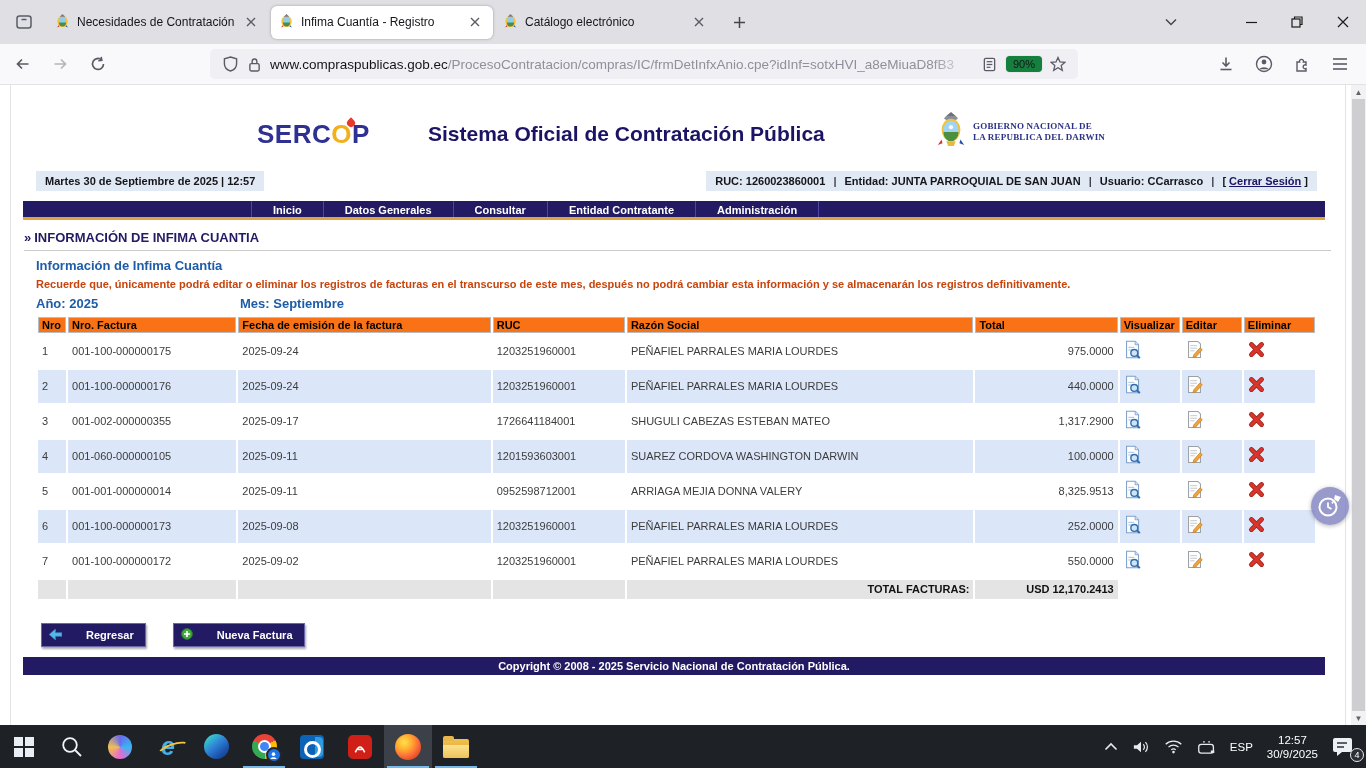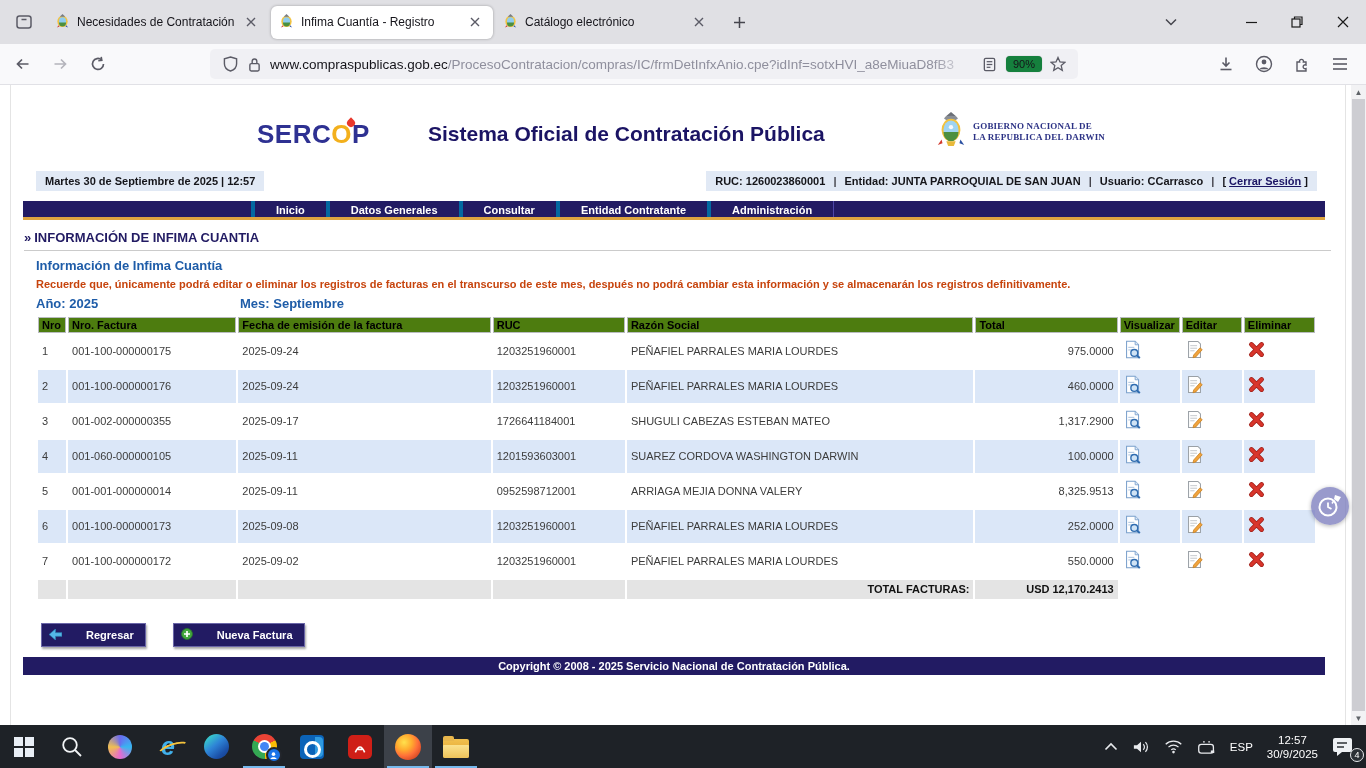--- a/index.html
+++ b/index.html
@@ -56,35 +56,35 @@
 
   .statusrow { position:absolute; top:86px; left:25px; right:28px; display:flex;
     justify-content:space-between; }
   .statebox { background:#e1e9f5; padding:4px 9px; font-size:11px; font-weight:700; color:#15151a; }
   .statebox .sep { margin:0 5px; color:#44444c; }
   .logout-link { color:#1b1464; text-decoration:underline; cursor:pointer; }
 
   .mainnav { position:absolute; top:116px; left:12px; right:20px; height:19px; background:#221b63;
     border-bottom:3px solid #dda440; display:flex; }
   .navitem { line-height:19px; padding:0 21px; font-size:11px; font-weight:700; color:#fff;
-    border-left:4px solid #0369a1; cursor:pointer; }
+    border-left:1px solid #0369a1; cursor:pointer; }
   .navitem:first-of-type { margin-left:228px; }
   .navitem:last-of-type { border-right:1px solid #4d47a8; }
 
   .content { position:absolute; top:143px; left:0; right:0; }
   .breadcrumb { margin:2px 14px 0 13px; padding-bottom:5px; border-bottom:1px solid #cbcbcb;
     font-size:13px; font-weight:700; color:#221b63; }
   .breadcrumb .mk { margin-right:3px; }
   .section-title { margin:7px 0 0 25px; color:#1e5ca8; font-size:13px; font-weight:700; }
   .warning { margin:5px 0 0 25px; color:#c7440d; font-size:11px; font-weight:700; }
   .yearmonth { margin:6px 0 4px 25px; display:flex; color:#1e5ca8; font-size:13px; font-weight:700; }
   .ym-year { width:204px; }
 
   table.inv { margin-left:25px; border-collapse:separate; border-spacing:2px; width:1281px; table-layout:fixed; }
-  table.inv th { background:#4d7c0f; border:1px solid #b9bcc0; font-size:11px; font-weight:700;
+  table.inv th { background:#f97316; border:1px solid #b9bcc0; font-size:11px; font-weight:700;
     color:#000; text-align:left; padding:1px 3px; overflow:hidden; white-space:nowrap; }
   table.inv td { font-size:11px; color:#3c3c3c; padding:5px 4px 6px; line-height:13px;
     overflow:hidden; white-space:nowrap; }
   tr.alt td { background:#dbe7f8; }
   td.c-num { text-align:right; }
   td.c-icon { padding:1px 0 1px 5px; }
   .iconbtn { display:inline-block; cursor:pointer; line-height:0; }
   tr.totalrow td { background:#e4e4e4; padding:3px 4px; font-weight:700; color:#111; }
   tr.totalrow td.w { background:transparent; }
   .t-right { text-align:right; }
@@ -460,21 +460,21 @@
                     </svg>
       </span>
     </td>
   </tr>
               <tr class="alt">
     <td>2</td>
     <td>001-100-000000176</td>
     <td>2025-09-24</td>
     <td>1203251960001</td>
     <td>PEÑAFIEL PARRALES MARIA LOURDES</td>
-    <td class="c-num">460.0000</td>
+    <td class="c-num">440.0000</td>
     <td class="c-icon">
       <span class="iconbtn">
         <svg viewBox="0 0 21 21" width="18" height="19">
                       <path d="M3 1 h10 l4 4 v15 h-14 z" fill="#fff" stroke="#7aa0cc" stroke-width="1.2"></path>
                       <path d="M13 1 v4 h4" fill="#dce9f7" stroke="#7aa0cc" stroke-width="1"></path>
                       <line x1="5" y1="8" x2="12" y2="8" stroke="#9bb8d8"></line>
                       <line x1="5" y1="11" x2="12" y2="11" stroke="#9bb8d8"></line>
                       <circle cx="12" cy="14.5" r="4" fill="#cfe3f5" stroke="#2f6cb0" stroke-width="1.6"></circle>
                       <line x1="15" y1="17.5" x2="18.5" y2="20.5" stroke="#2f6cb0" stroke-width="2.2"></line>
                     </svg>

